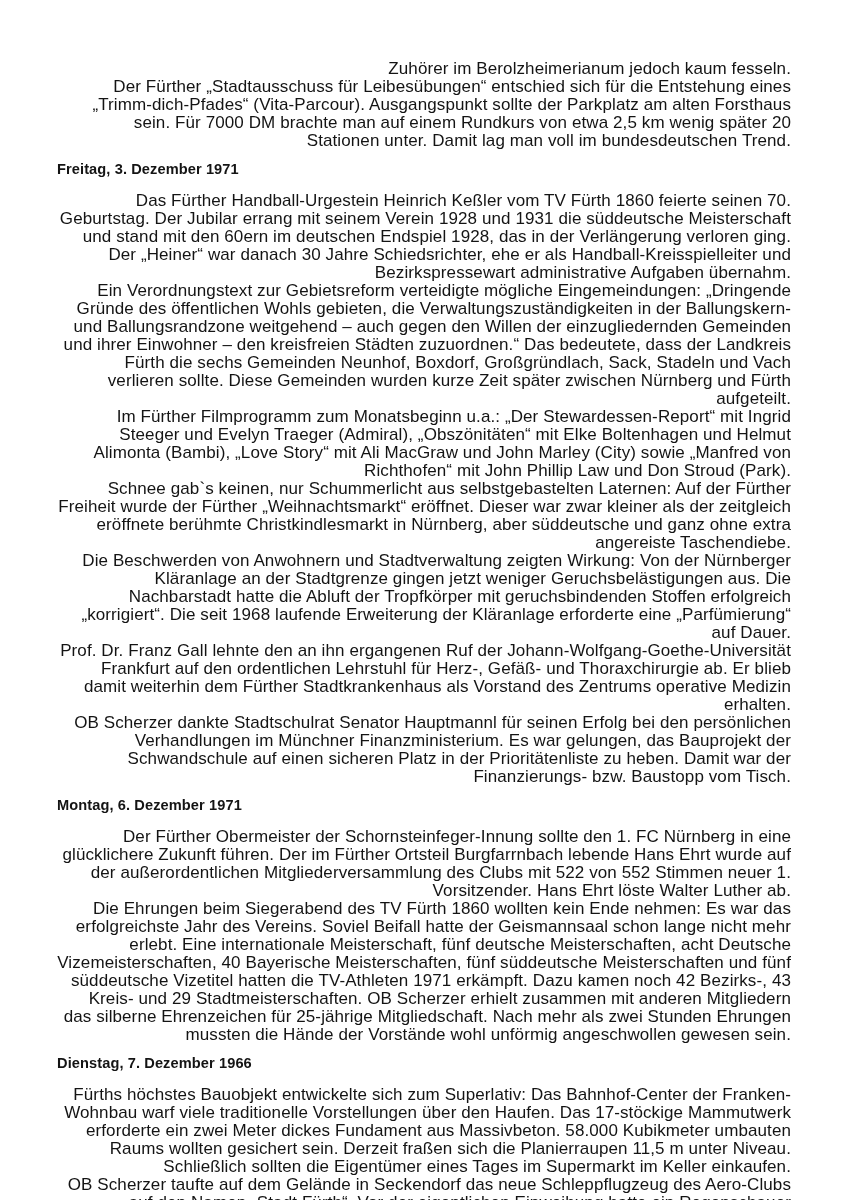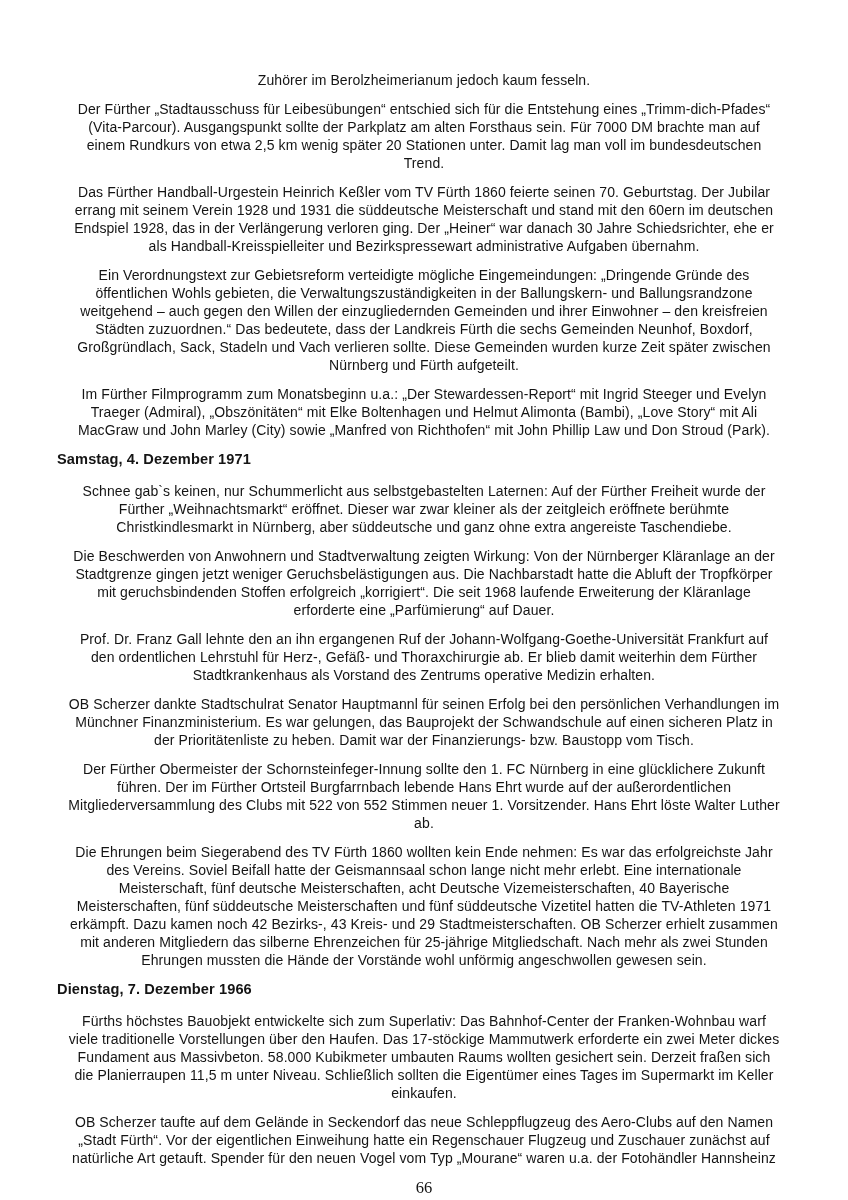--- a/index.html
+++ b/index.html
@@ -18,25 +18,25 @@
     box-sizing: border-box;
     width: 848px;
     height: 1200px;
     padding: 60px 57px 0 57px;
     background: #ffffff;
   }
   .content {
     width: 734px;
   }
   .para {
-    margin: 11px;
-    font-size: 14px;
+    margin: 0;
+    font-size: 17px;
     line-height: 18px;
     letter-spacing: 0.1px;
-    text-align: center;
+    text-align: right;
   }
   .day-heading {
     margin: 10px 0 14px 0;
     font-size: 14.6px;
     line-height: 18px;
     font-weight: bold;
     letter-spacing: 0.1px;
   }
   .page-footer {
     width: 734px;
@@ -55,34 +55,35 @@
 
 <div class="page">
   <div class="content">
 
     <section>
       <p class="para">Zuhörer im Berolzheimerianum jedoch kaum fesseln.</p>
       <p class="para">Der Fürther „Stadtausschuss für Leibesübungen“ entschied sich für die Entstehung eines „Trimm-dich-Pfades“ (Vita-Parcour). Ausgangspunkt sollte der Parkplatz am alten Forsthaus sein. Für 7000 DM brachte man auf einem Rundkurs von etwa 2,5 km wenig später 20 Stationen unter. Damit lag man voll im bundesdeutschen Trend.</p>
     </section>
 
     <section>
+      <h2 class="day-heading">Freitag, 3. Dezember 1971</h2>
       <p class="para">Das Fürther Handball-Urgestein Heinrich Keßler vom TV Fürth 1860 feierte seinen 70. Geburtstag. Der Jubilar errang mit seinem Verein 1928 und 1931 die süddeutsche Meisterschaft und stand mit den 60ern im deutschen Endspiel 1928, das in der Verlängerung verloren ging. Der „Heiner“ war danach 30 Jahre Schiedsrichter, ehe er als Handball-Kreisspielleiter und Bezirkspressewart administrative Aufgaben übernahm.</p>
       <p class="para">Ein Verordnungstext zur Gebietsreform verteidigte mögliche Eingemeindungen: „Dringende Gründe des öffentlichen Wohls gebieten, die Verwaltungszuständigkeiten in der Ballungskern- und Ballungsrandzone weitgehend – auch gegen den Willen der einzugliedernden Gemeinden und ihrer Einwohner – den kreisfreien Städten zuzuordnen.“ Das bedeutete, dass der Landkreis Fürth die sechs Gemeinden Neunhof, Boxdorf, Großgründlach, Sack, Stadeln und Vach verlieren sollte. Diese Gemeinden wurden kurze Zeit später zwischen Nürnberg und Fürth aufgeteilt.</p>
       <p class="para">Im Fürther Filmprogramm zum Monatsbeginn u.a.: „Der Stewardessen-Report“ mit Ingrid Steeger und Evelyn Traeger (Admiral), „Obszönitäten“ mit Elke Boltenhagen und Helmut Alimonta (Bambi), „Love Story“ mit Ali MacGraw und John Marley (City) sowie „Manfred von Richthofen“ mit John Phillip Law und Don Stroud (Park).</p>
     </section>
 
     <section>
-      <h2 class="day-heading">Samstag, 4. Dezember 1971</h2>
       <p class="para">Schnee gab`s keinen, nur Schummerlicht aus selbstgebastelten Laternen: Auf der Fürther Freiheit wurde der Fürther „Weihnachtsmarkt“ eröffnet. Dieser war zwar kleiner als der zeitgleich eröffnete berühmte Christkindlesmarkt in Nürnberg, aber süddeutsche und ganz ohne extra angereiste Taschendiebe.</p>
       <p class="para">Die Beschwerden von Anwohnern und Stadtverwaltung zeigten Wirkung: Von der Nürnberger Kläranlage an der Stadtgrenze gingen jetzt weniger Geruchsbelästigungen aus. Die Nachbarstadt hatte die Abluft der Tropfkörper mit geruchsbindenden Stoffen erfolgreich „korrigiert“. Die seit 1968 laufende Erweiterung der Kläranlage erforderte eine „Parfümierung“ auf Dauer.</p>
       <p class="para">Prof. Dr. Franz Gall lehnte den an ihn ergangenen Ruf der Johann-Wolfgang-Goethe-Universität Frankfurt auf den ordentlichen Lehrstuhl für Herz-, Gefäß- und Thoraxchirurgie ab. Er blieb damit weiterhin dem Fürther Stadtkrankenhaus als Vorstand des Zentrums operative Medizin erhalten.</p>
       <p class="para">OB Scherzer dankte Stadtschulrat Senator Hauptmannl für seinen Erfolg bei den persönlichen Verhandlungen im Münchner Finanzministerium. Es war gelungen, das Bauprojekt der Schwandschule auf einen sicheren Platz in der Prioritätenliste zu heben. Damit war der Finanzierungs- bzw. Baustopp vom Tisch.</p>
     </section>
 
     <section>
+      <h2 class="day-heading">Montag, 6. Dezember 1971</h2>
       <p class="para">Der Fürther Obermeister der Schornsteinfeger-Innung sollte den 1. FC Nürnberg in eine glücklichere Zukunft führen. Der im Fürther Ortsteil Burgfarrnbach lebende Hans Ehrt wurde auf der außerordentlichen Mitgliederversammlung des Clubs mit 522 von 552 Stimmen neuer 1. Vorsitzender. Hans Ehrt löste Walter Luther ab.</p>
       <p class="para">Die Ehrungen beim Siegerabend des TV Fürth 1860 wollten kein Ende nehmen: Es war das erfolgreichste Jahr des Vereins. Soviel Beifall hatte der Geismannsaal schon lange nicht mehr erlebt. Eine internationale Meisterschaft, fünf deutsche Meisterschaften, acht Deutsche Vizemeisterschaften, 40 Bayerische Meisterschaften, fünf süddeutsche Meisterschaften und fünf süddeutsche Vizetitel hatten die TV-Athleten 1971 erkämpft. Dazu kamen noch 42 Bezirks-, 43 Kreis- und 29 Stadtmeisterschaften. OB Scherzer erhielt zusammen mit anderen Mitgliedern das silberne Ehrenzeichen für 25-jährige Mitgliedschaft. Nach mehr als zwei Stunden Ehrungen mussten die Hände der Vorstände wohl unförmig angeschwollen gewesen sein.</p>
     </section>
 
     <section>
       <h2 class="day-heading">Dienstag, 7. Dezember 1966</h2>
       <p class="para">Fürths höchstes Bauobjekt entwickelte sich zum Superlativ: Das Bahnhof-Center der Franken-Wohnbau warf viele traditionelle Vorstellungen über den Haufen. Das 17-stöckige Mammutwerk erforderte ein zwei Meter dickes Fundament aus Massivbeton. 58.000 Kubikmeter umbauten Raums wollten gesichert sein. Derzeit fraßen sich die Planierraupen 11,5 m unter Niveau. Schließlich sollten die Eigentümer eines Tages im Supermarkt im Keller einkaufen.</p>
       <p class="para">OB Scherzer taufte auf dem Gelände in Seckendorf das neue Schleppflugzeug des Aero-Clubs auf den Namen „Stadt Fürth“. Vor der eigentlichen Einweihung hatte ein Regenschauer Flugzeug und Zuschauer zunächst auf natürliche Art getauft. Spender für den neuen Vogel vom Typ „Mourane“ waren u.a. der Fotohändler Hannsheinz</p>
     </section>
 

